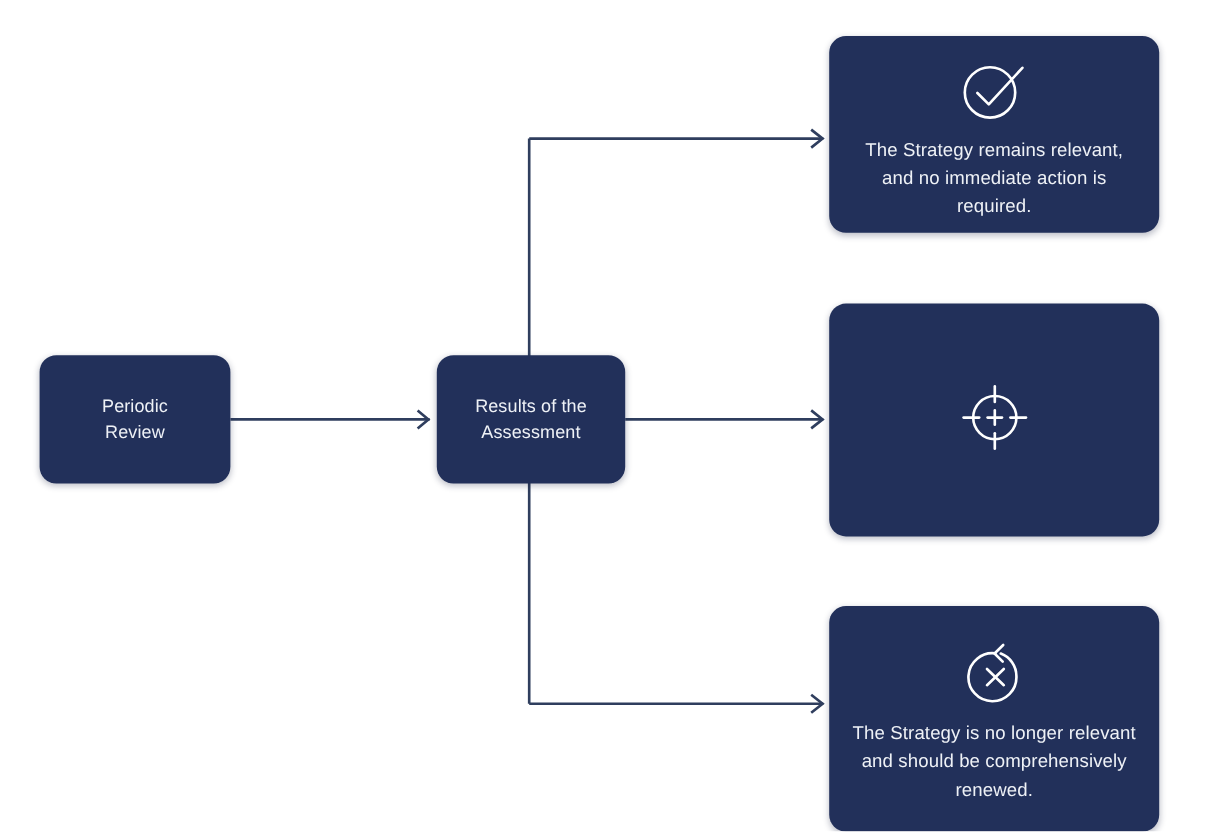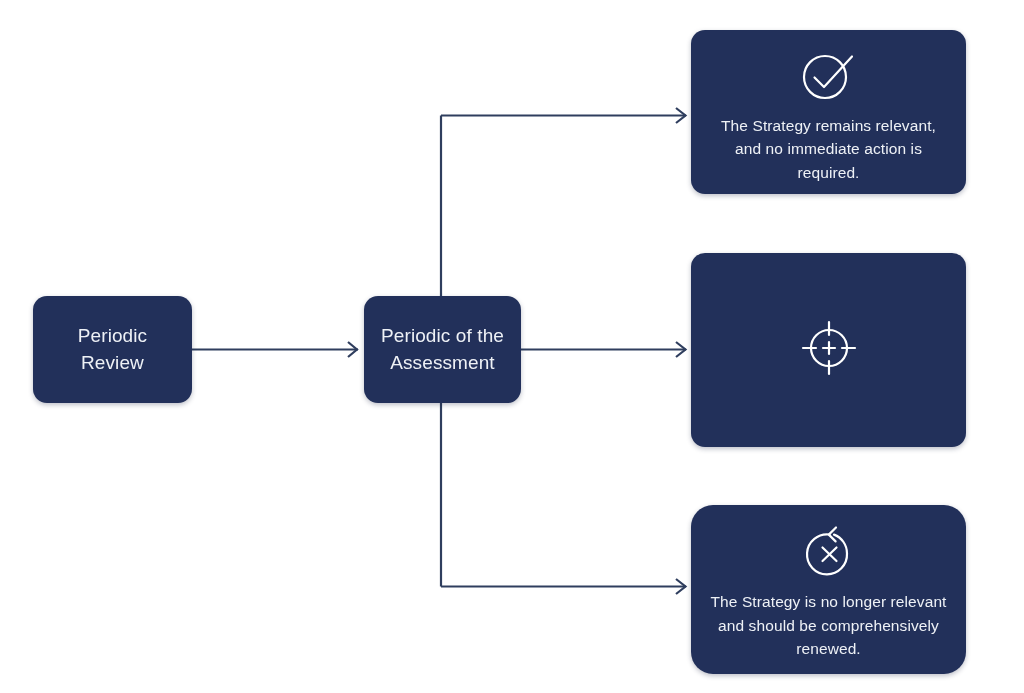--- a/index.html
+++ b/index.html
@@ -32,21 +32,21 @@
     box-sizing: border-box;
     display: flex;
     flex-direction: column;
     align-items: center;
     justify-content: center;
     color: #f2f4f8;
     text-align: center;
     box-shadow: 0 2px 5px rgba(20,30,60,0.28);
   }
   .node-label {
-    font-size: 19px;
+    font-size: 15px;
     line-height: 1.42;
     letter-spacing: 0.1px;
     color: #eef1f6;
     padding: 0 14px;
     white-space: pre-line;
   }
   
   #node-periodic-review {
     left: 33px;
     top: 296px;
@@ -63,21 +63,21 @@
   }
   
   .outcome {
     left: 691px;
     width: 275px;
     padding-top: 6px;
     z-index: 3;
   }
   #node-outcome-1 { top: 30px;  height: 164px; }
   #node-outcome-2 { top: 253px; height: 194px; }
-  #node-outcome-3 { top: 505px; height: 169px; border-radius: 22px; }
+  #node-outcome-3 { top: 505px; height: 188px; }
 
   .outcome .node-label {
     font-size: 15.5px;
     line-height: 1.52;
     padding: 0 18px;
   }
   .icon-wrap {
     display: block;
     margin-bottom: 10px;
     line-height: 0;
@@ -107,21 +107,21 @@
       <path d="M676,579 L685.5,586.5 L676,594"></path>
     </g>
   </svg>
 
   <div class="node" id="node-periodic-review">
     <span class="node-label">Periodic
 Review</span>
   </div>
 
   <div class="node" id="node-results">
-    <span class="node-label">Periodic of the
+    <span class="node-label">Results of the
 Assessment</span>
   </div>
 
   <div class="node outcome" id="node-outcome-1">
     <span class="icon-wrap">
       <svg width="62" height="58" viewBox="0 0 62 58" fill="none" stroke="#ffffff" stroke-width="2.2" stroke-linecap="round" stroke-linejoin="round">
         <circle cx="27" cy="31" r="21"></circle>
         <path d="M16.5 31.5 L26 41 L54 10.5"></path>
       </svg>
     </span>

